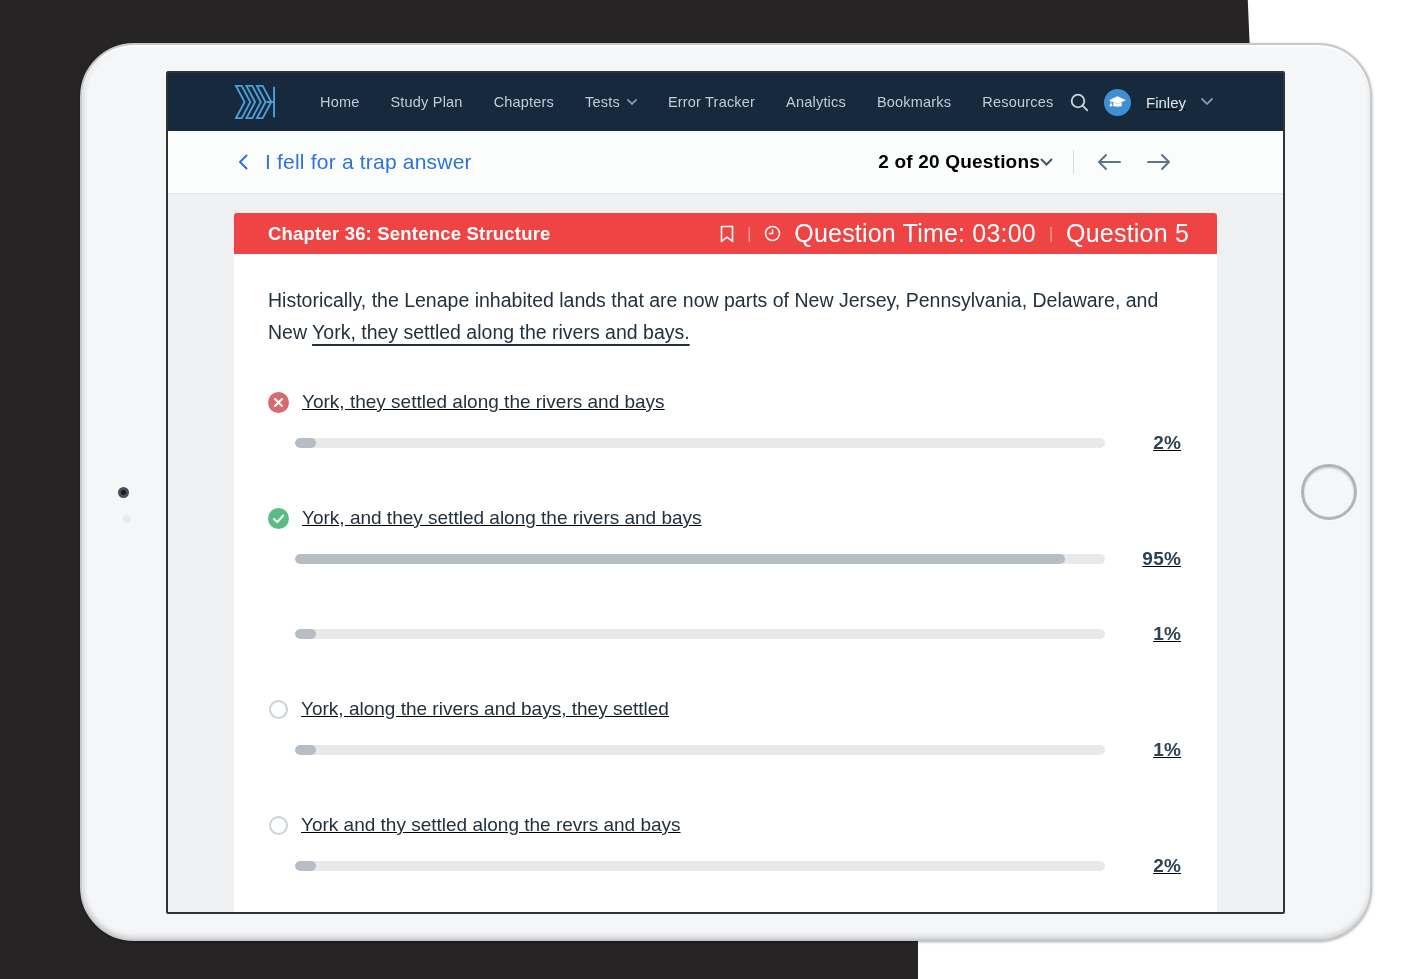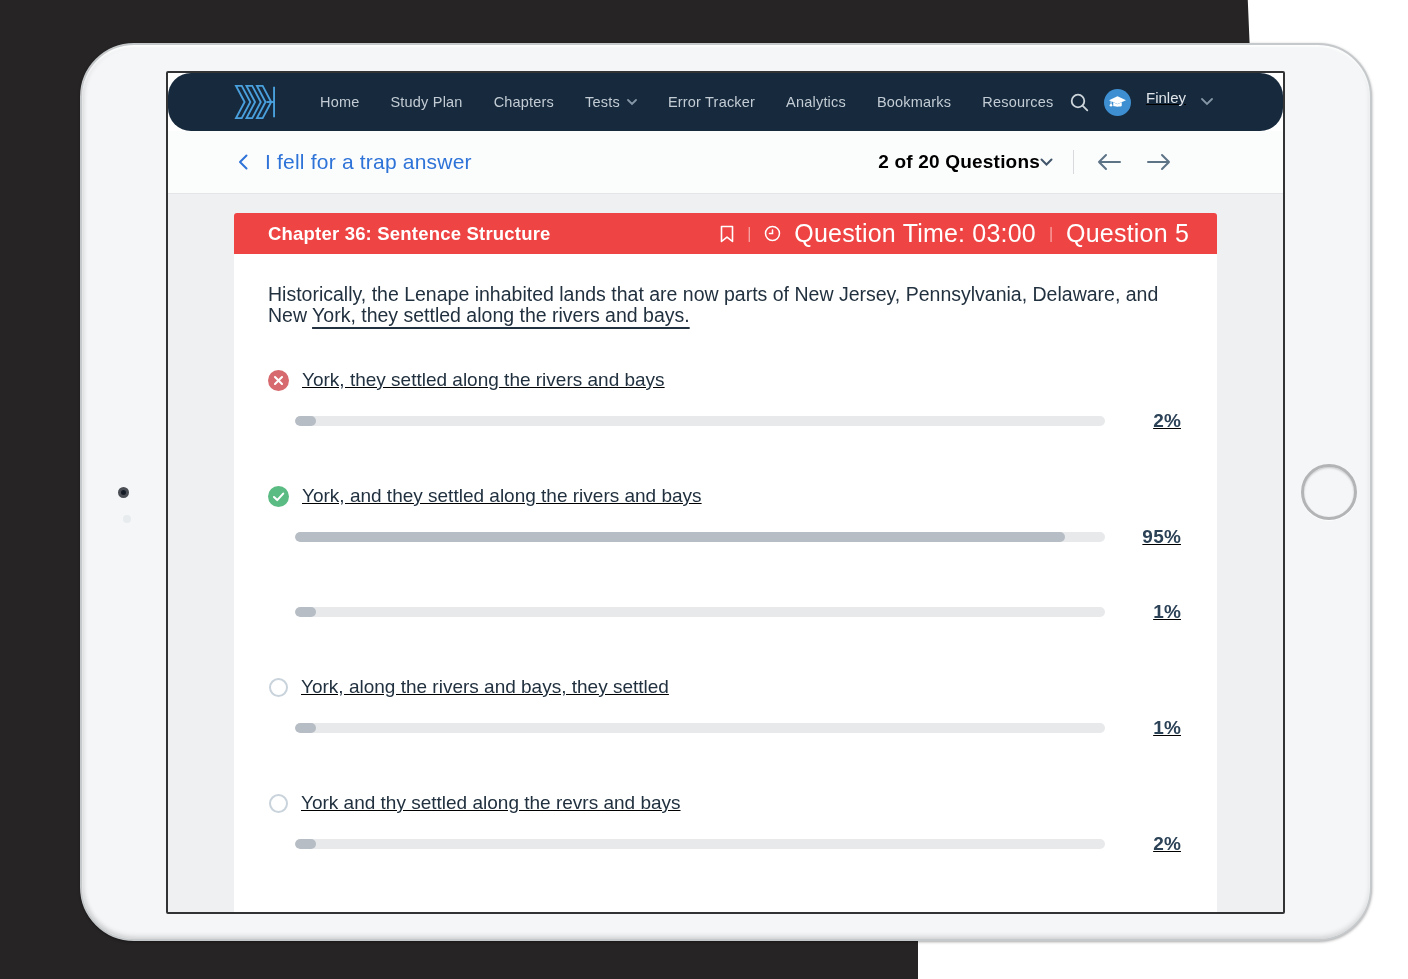--- a/index.html
+++ b/index.html
@@ -24,26 +24,26 @@
   .home-button { position:absolute; left:1219px; top:419px; width:56px; height:56px; border-radius:50%;
     border:3px solid #b3b4b6; box-shadow: inset 0 1px 2px rgba(0,0,0,.18), 0 1px 1px #fff; }
 
   
   .screen { position:absolute; left:84px; top:26px; width:1119px; height:843px;
     background:#ffffff; border:2px solid #323335; border-radius:2px; overflow:hidden;
     display:flex; flex-direction:column; }
 
   
   .navbar { height:58px; flex:0 0 58px; background:#16293d; display:flex; align-items:center;
-    padding:0 70px 0 66px;border-radius:23px; }
+    padding:0 70px 0 66px; }
   .logo { display:flex; align-items:center; margin-right:42px; cursor:pointer; }
   .nav-items { display:flex; list-style:none; gap:31px; align-items:center; }
   .nav-item { color:#c3ccd4; font-size:14.5px; letter-spacing:.2px; cursor:pointer;
     display:flex; align-items:center; gap:7px; white-space:nowrap; }
-  .nav-right { margin-left:auto; display:flex; gap:15px;text-decoration:underline; }
+  .nav-right { margin-left:auto; display:flex; align-items:center; gap:15px;text-decoration:underline; }
   .avatar { width:27px; height:27px; border-radius:50%; background:#3e8fd1;
     display:flex; align-items:center; justify-content:center; cursor:pointer; }
   .user-name { color:#dfe5ea; font-size:15px; }
   .icon-btn { display:flex; align-items:center; cursor:pointer; }
 
   
   .toolbar { height:63px; flex:0 0 63px; background:#fbfcfc; border-bottom:1px solid #e3e6e8;
     display:flex; align-items:center; padding:0 107px 0 70px; }
   .back-group { display:flex; align-items:center; gap:17px; cursor:pointer; }
   .page-title { color:#2e73d8; font-size:21px; font-weight:500; letter-spacing:.2px; }
@@ -58,21 +58,21 @@
   .content { flex:1; background:#eef0f2; padding:19px 66px 0 66px; overflow:hidden; }
   .card { width:100%; }
   .card-header { height:41px; background:#ef4444; border-radius:3px 3px 0 0; color:#fff;
     display:flex; align-items:center; padding:0 28px 0 34px; }
   .chapter-title { font-size:18.5px; font-weight:600; letter-spacing:.2px; }
   .card-header-right { margin-left:auto; display:flex; align-items:center; gap:13px; }
   .hdr-divider { color:rgba(255,255,255,.5); font-size:16px; }
   .hdr-text { font-size:25px; font-weight:400; letter-spacing:.2px; }
   .card-body { background:#ffffff; padding:30px 36px 70px 34px; min-height:660px; }
 
-  .stem { font-size:19.5px; line-height:21px; color:#22313f; max-width:930px; }
+  .stem { font-size:19.5px; line-height:32px; color:#22313f; max-width:930px; }
   .stem .underlined { text-decoration:underline; text-underline-offset:5px;
     text-decoration-thickness:1.5px; }
 
   .options { margin-top:43px; }
   .option { margin-bottom:53px;text-decoration:underline; }
   .option-head { display:flex; align-items:center; gap:13px; cursor:pointer; }
   .oicon { width:21px; height:21px; flex:0 0 21px; display:flex; }
   .oicon.radio { width:19px; height:19px; flex-basis:19px; border:2px solid #c9d3db;
     border-radius:50%; background:#fff; margin-left:1px; }
   .option-text { font-size:19px; color:#22313f; }

